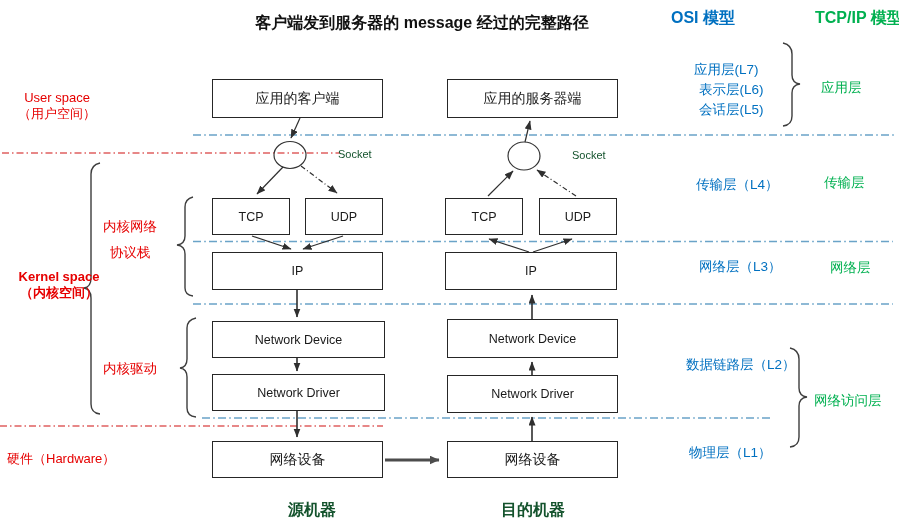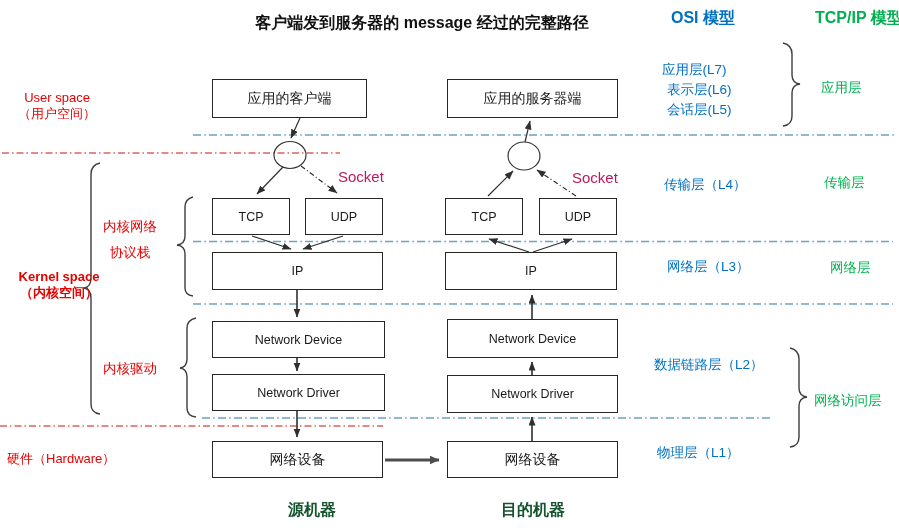--- a/index.html
+++ b/index.html
@@ -16,22 +16,22 @@
   }
   .box.cn{font-size:14px;}
   .lbl{position:absolute;z-index:2;white-space:nowrap;}
   .title{font-weight:bold;font-size:16px;color:#111;text-align:center;}
   .hdr{font-weight:bold;font-size:16px;text-align:center;}
   .red{color:#e60000;}
   .blue{color:#0070c0;}
   .green{color:#00b050;}
   .red2{font-size:13px;text-align:center;line-height:16px;}
   .redcn{font-size:13.5px;text-align:center;line-height:26px;}
-  .socketlbl{font-size:15px;color:#be185d;margin-top:20px;}
-  .osilbl{font-size:13.5px;}
+  .socketlbl{font-size:11px;color:#14532d;}
+  .osilbl{font-size:13.5px;margin-left:32px;}
   .tcplbl{font-size:13.5px;}
   .machine{font-weight:bold;font-size:16px;color:#14532d;}
 </style>
 </head>
 <body>
 
 <div id="stage">
 
   <svg id="diagram-svg" width="899" height="528" viewBox="0 0 899 528">
     <defs>
@@ -109,21 +109,21 @@
     <div>内核网络</div>
     <div>协议栈</div>
   </div>
   <div class="lbl red red2" style="left:6px;top:269px;width:106px;font-weight:bold;">
     <div>Kernel space</div>
     <div>（内核空间）</div>
   </div>
   <div class="lbl red" style="left:103px;top:360px;font-size:13.5px;">内核驱动</div>
   <div class="lbl red" style="left:7px;top:450px;font-size:13px;">硬件（Hardware）</div>
 
-  <div class="box cn" style="left:212px;top:79px;width:155px;height:39px;">应用的客户端</div>
+  <div class="box cn" style="left:212px;top:79px;width:171px;height:39px;">应用的客户端</div>
   <div class="box" style="left:212px;top:198px;width:78px;height:37px;">TCP</div>
   <div class="box" style="left:305px;top:198px;width:78px;height:37px;">UDP</div>
   <div class="box" style="left:212px;top:252px;width:171px;height:38px;">IP</div>
   <div class="box" style="left:212px;top:321px;width:173px;height:37px;">Network Device</div>
   <div class="box" style="left:212px;top:374px;width:173px;height:37px;">Network Driver</div>
   <div class="box cn" style="left:212px;top:441px;width:171px;height:37px;">网络设备</div>
 
   <div class="box cn" style="left:447px;top:79px;width:171px;height:39px;">应用的服务器端</div>
   <div class="box" style="left:445px;top:198px;width:78px;height:37px;">TCP</div>
   <div class="box" style="left:539px;top:198px;width:78px;height:37px;">UDP</div>

